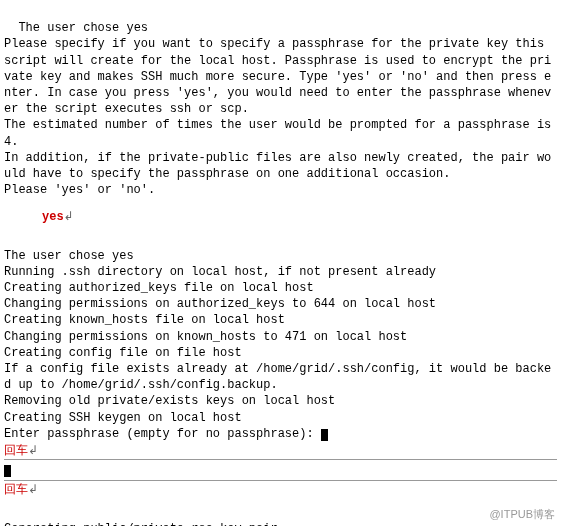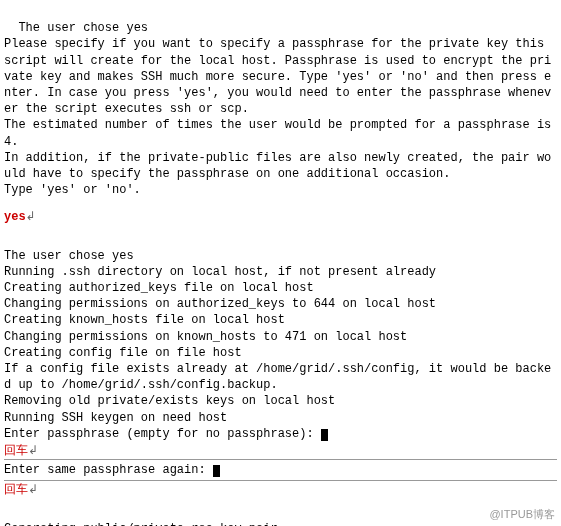--- a/index.html
+++ b/index.html
@@ -12,20 +12,21 @@
       box-sizing: border-box;
       background: white;
     }
     .block {
       white-space: pre-wrap;
       word-break: break-all;
     }
     .user-input {
       color: #cc0000;
       font-weight: bold;
+      margin-left: 38px;
     }
     .annotation {
       color: #cc0000;
       font-family: Liberation Mono, monospace;
       font-size: 12px;
       font-weight: normal;
     }
     .arrow {
       color: #666;
       font-family: Arial, sans-serif;
@@ -52,46 +53,46 @@
     }
   </style>
 </head>
 <body>
 
 <div class="block">
   <span>The user chose yes</span>
 <span>Please specify if you want to specify a passphrase for the private key this script will create for the local host. Passphrase is used to encrypt the private key and makes SSH much more secure. Type 'yes' or 'no' and then press enter. In case you press 'yes', you would need to enter the passphrase whenever the script executes ssh or scp.</span>
 <span>The estimated number of times the user would be prompted for a passphrase is 4.</span>
 <span>In addition, if the private-public files are also newly created, the pair would have to specify the passphrase on one additional occasion.</span>
-<span>Type 'yes' or 'no'.</span>
+<span>Please 'yes' or 'no'.</span>
 </div>
 
 <div style="height:10px"></div>
 
 <div class="block"><span class="user-input">yes</span><span class="arrow">↲</span></div>
 
 <div style="height:6px"></div>
 
 <div class="block">
 <span>The user chose yes</span>
 <span>Running .ssh directory on local host, if not present already</span>
 <span>Creating authorized_keys file on local host</span>
 <span>Changing permissions on authorized_keys to 644 on local host</span>
 <span>Creating known_hosts file on local host</span>
 <span>Changing permissions on known_hosts to 471 on local host</span>
 <span>Creating config file on file host</span>
 <span>If a config file exists already at /home/grid/.ssh/config, it would be backed up to /home/grid/.ssh/config.backup.</span>
 <span>Removing old private/exists keys on local host</span>
-<span>Running SSH keygen on need host</span>
+<span>Creating SSH keygen on local host</span>
 <span>Enter passphrase (empty for no passphrase): </span><span class="cursor"></span>
 </div>
 
 <div><span class="annotation">回车</span><span class="arrow">↲</span></div>
 
-<div class="block boxed"><span>Enter same passphrase again: </span><span class="cursor"></span></div>
+<div class="block boxed"><span class="cursor"></span></div>
 
 <div><span class="annotation">回车</span><span class="arrow">↲</span></div>
 
 <div style="height:6px"></div>
 
 <div class="block">
 <span>Generating public/private rsa key pair.</span>
 
 
 

